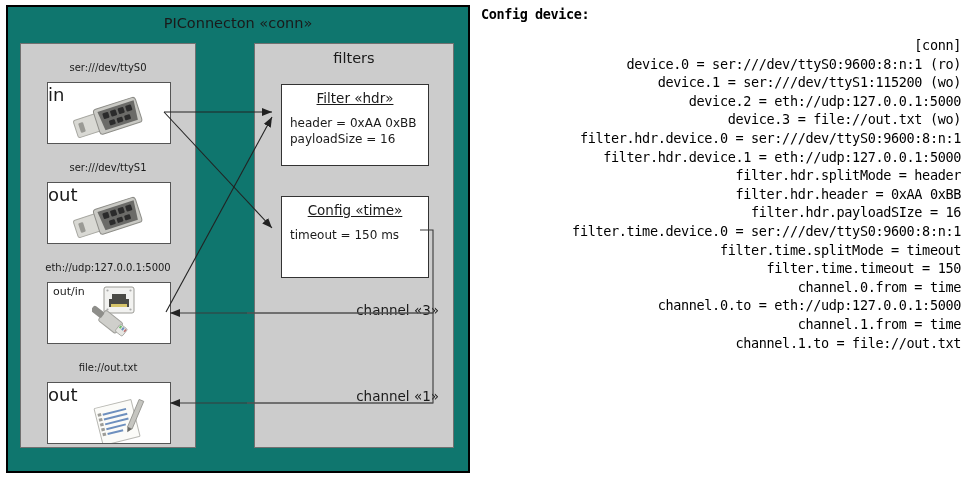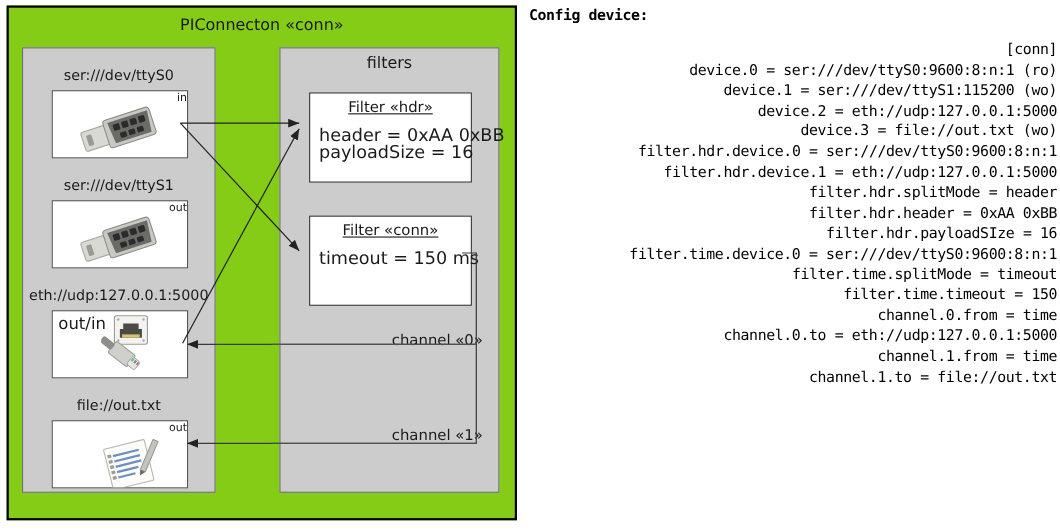--- a/index.html
+++ b/index.html
@@ -15,21 +15,21 @@
     overflow: hidden;
   }
 
   
   #component-box {
     position: absolute;
     left: 6px;
     top: 5px;
     width: 464px;
     height: 468px;
-    background: #84cc16;
+    background: #0f766e;
     border: 2px solid #000000;
     box-sizing: border-box;
   }
   #component-title {
     position: absolute;
     left: 0;
     top: 8px;
     width: 100%;
     text-align: center;
     font-size: 14.5px;
@@ -70,50 +70,50 @@
     position: absolute;
     left: 0;
     width: 100%;
   }
   .device-label {
     position: absolute;
     left: 0;
     top: 0;
     width: 100%;
     text-align: center;
-    font-size: 13px;
+    font-size: 10px;
     color: #1a1a1a;
     white-space: nowrap;
   }
   .device-card {
     position: absolute;
     left: 26px;
     top: 20px;
     width: 124px;
     height: 62px;
     background: #ffffff;
     border: 1px solid #555555;
     box-sizing: border-box;
     overflow: hidden;
   }
   .device-io {
     position: absolute;
     top: 1px;
     left: 0;
     width: 100%;
-    text-align: right;
-    font-size: 10px;
+    text-align: left;
+    font-size: 18px;
     color: #1a1a1a;
     z-index: 3;
   }
   .device-io.left {
     text-align: left;
     left: 5px;
     width: auto;
-    font-size: 15px;
+    font-size: 11px;
     top: 2px;
   }
 
   
   .icon-wrap {
     position: absolute;
     pointer-events: none;
   }
   .serial-icon { left: 18px; top: 12px; }
   .eth-icon { left: 44px; top: 2px; }
@@ -145,21 +145,21 @@
     width: 100%;
     text-align: center;
     font-size: 13.5px;
     color: #1a1a1a;
     text-decoration: underline;
   }
   .filter-props {
     position: absolute;
     left: 8px;
     top: 30px;
-    font-size: 16px;
+    font-size: 12px;
     line-height: 16px;
     color: #1a1a1a;
   }
 
   
   .channel-label {
     position: absolute;
     font-size: 13.5px;
     color: #1a1a1a;
     text-align: right;
@@ -321,25 +321,25 @@
   <div id="filters-group" class="group-box">
     <div id="filters-title">filters</div>
 
     <div id="filter-hdr-box" class="filter-box">
       <div class="filter-title">Filter «hdr»</div>
       <div class="filter-props" style="white-space:pre;">header = 0xAA 0xBB
 payloadSize = 16</div>
     </div>
 
     <div id="filter-time-box" class="filter-box">
-      <div class="filter-title">Filter «conn»</div>
+      <div class="filter-title">Config «time»</div>
       <div class="filter-props" style="white-space:pre;">timeout = 150 ms</div>
     </div>
 
-    <div class="channel-label" style="right:14px; top:258px;">channel «0»</div>
+    <div class="channel-label" style="right:14px; top:258px;">channel «3»</div>
 
     <div class="channel-label" style="right:14px; top:344px;">channel «1»</div>
   </div>
 </div>
 
 <svg id="wires">
   <defs>
     <marker id="arrowOpen" markerWidth="12" markerHeight="12" refX="10" refY="4" orient="auto" markerUnits="userSpaceOnUse">
       <path d="M0,0 L10,4 L0,8" fill="none" stroke="#222222" stroke-width="1.2"></path>
     </marker>

